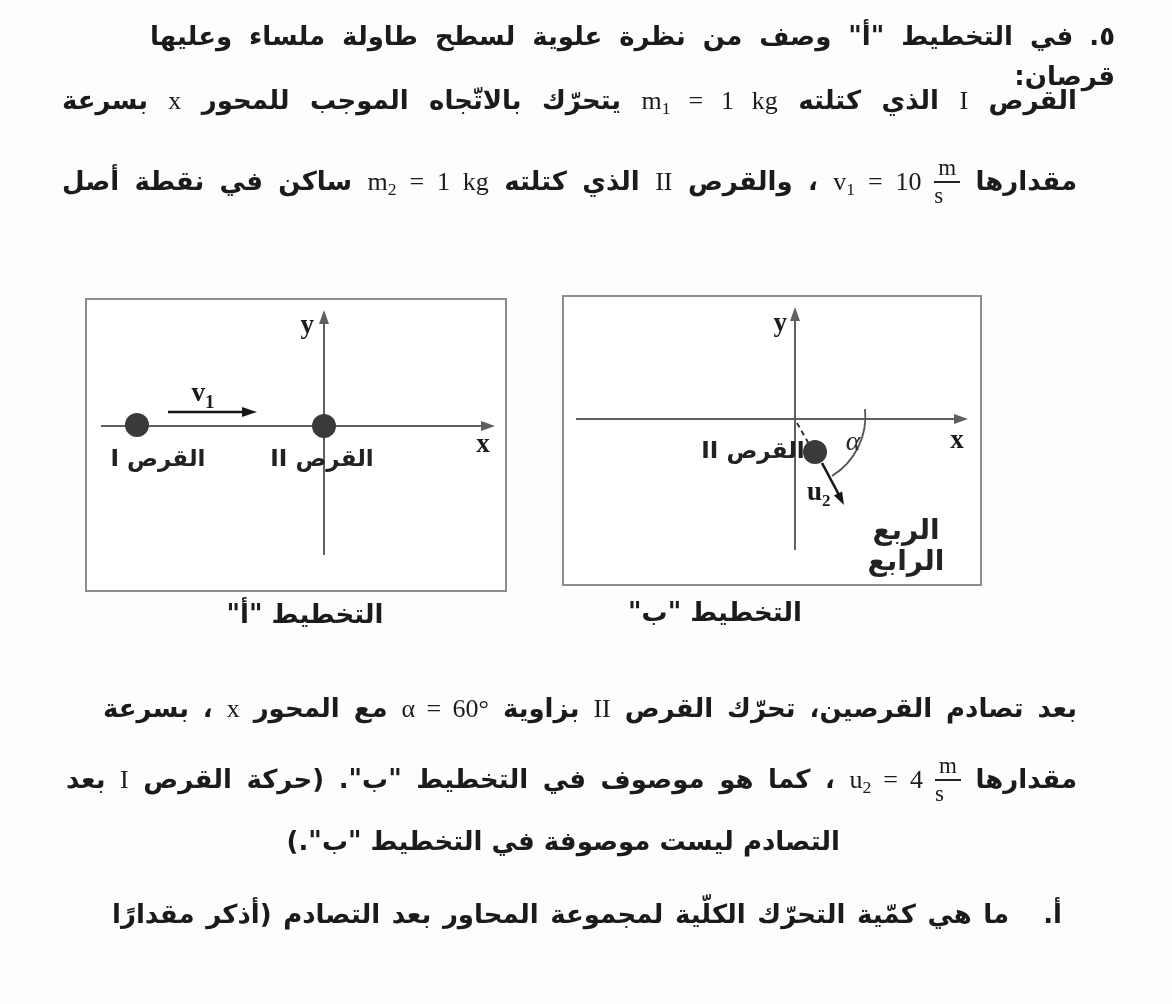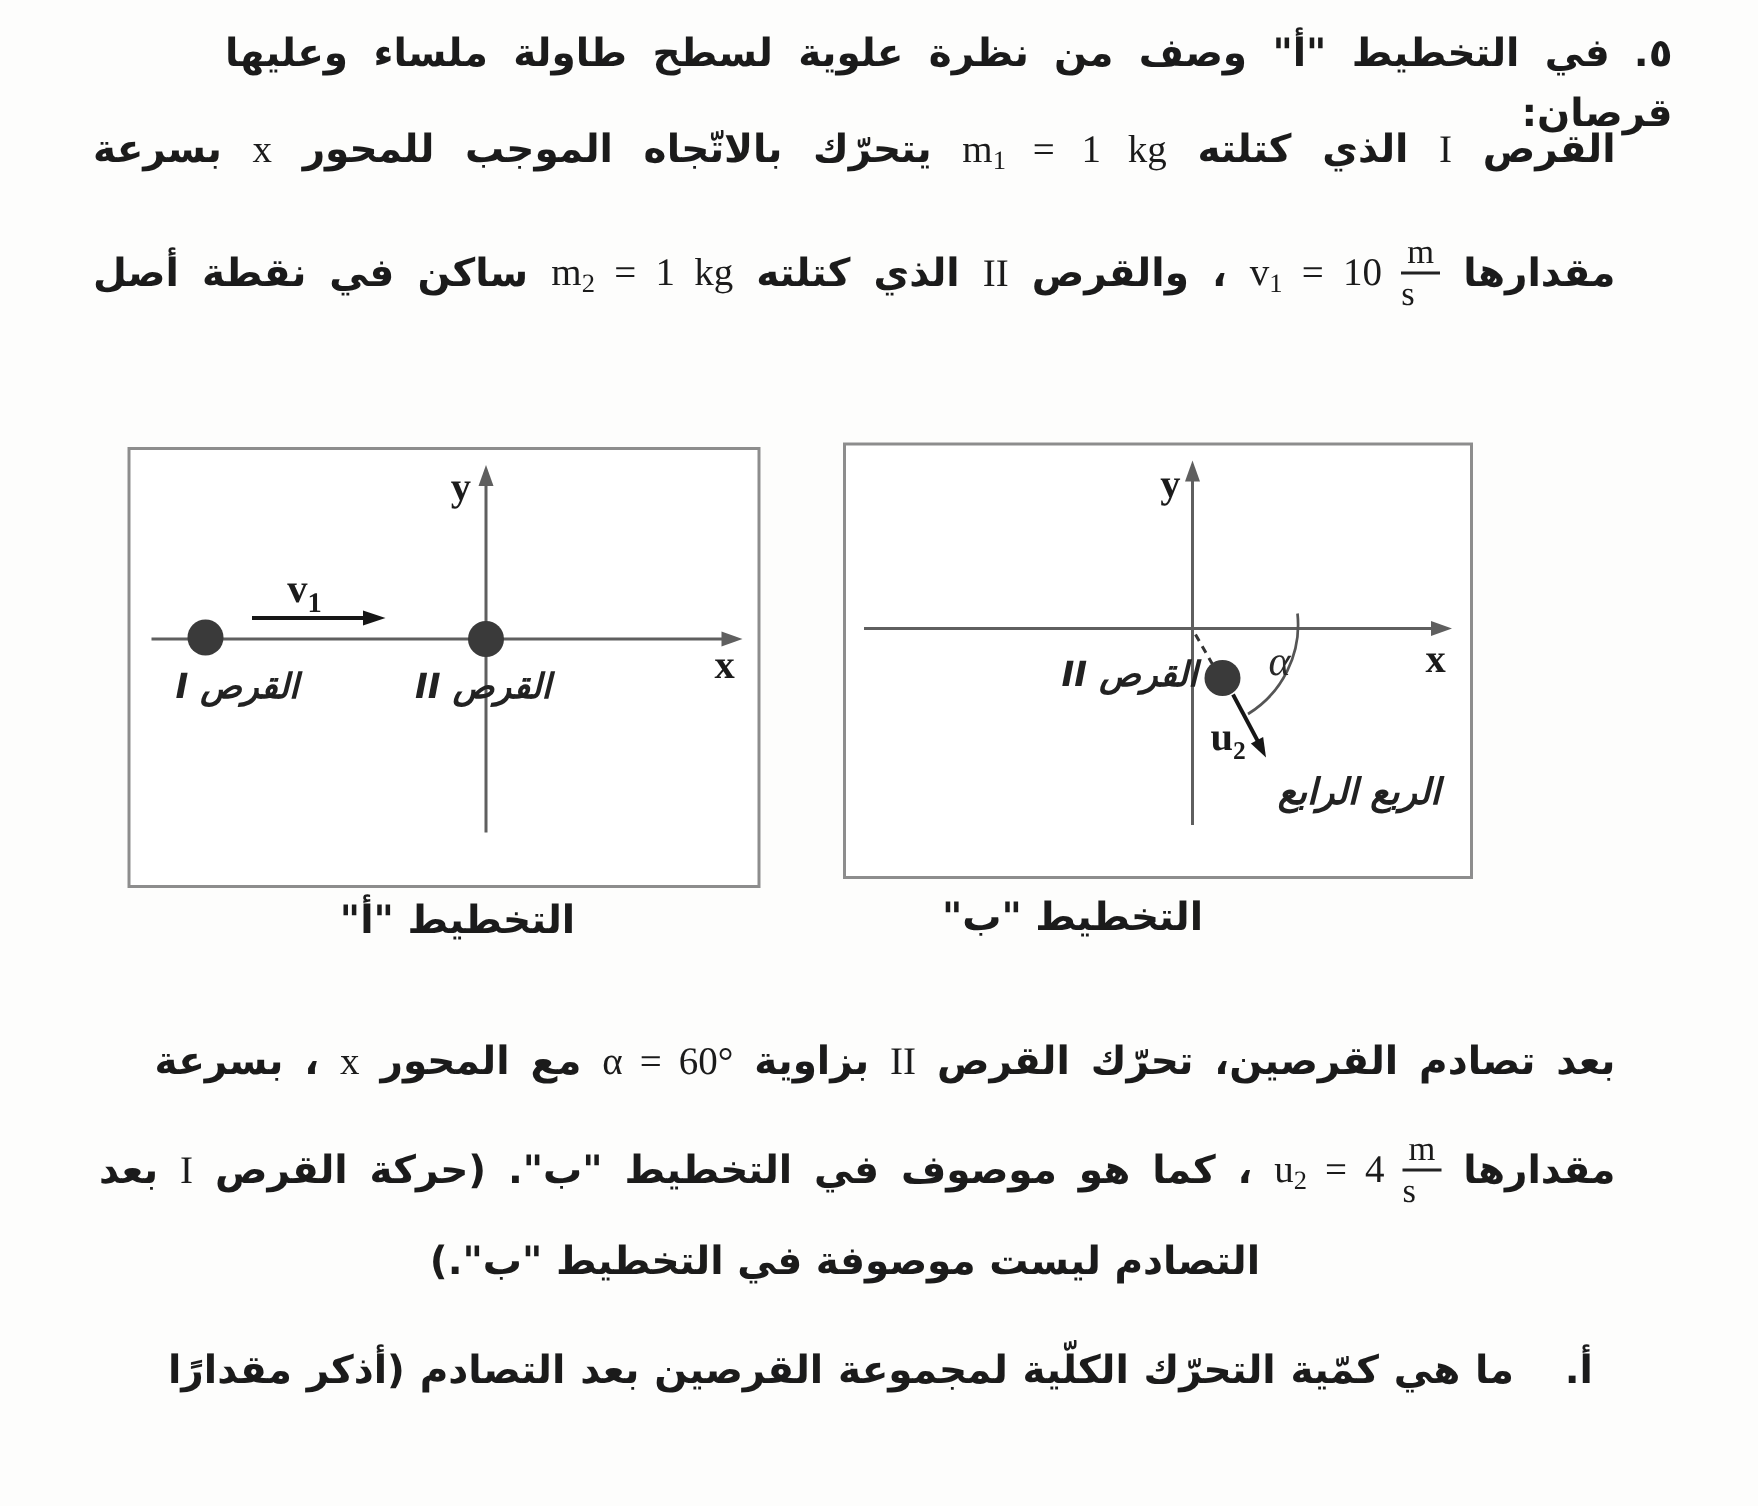--- a/index.html
+++ b/index.html
@@ -23,21 +23,21 @@
   .frac { display:inline-block; vertical-align:middle; text-align:center;
           line-height:1.06; font-size:23px; transform:translateY(-2px); }
   .frac .fnum { display:block; border-bottom:2px solid #222; padding:0 4px 1px; }
   .frac .fden { display:block; padding-top:1px; }
 
   .dbox { position:absolute; background:#ffffff; border:2px solid #8d8d8d; }
   #boxA { left:85px;  top:298px; width:418px; height:290px; }
   #boxB { left:562px; top:295px; width:416px; height:287px; }
   .dbox svg { position:absolute; left:0; top:0; }
   .dlabel { position:absolute; direction:rtl; font-weight:bold; font-size:23px;
-            color:#222; text-align:center; line-height:1.1;font-style:italic; }
+            color:#222; text-align:center; line-height:1.1; }
   .caption { position:absolute; direction:rtl; font-weight:bold; font-size:26px;
              text-align:center; color:#1b1b1b; }
   svg .axis { stroke:#5f5f5f; stroke-width:2; }
   svg text.lat { font-family:"Liberation Serif", serif; font-weight:bold;
                  font-size:27px; fill:#1b1b1b; }
   svg text.alpha { font-family:"Liberation Serif", serif; font-style:italic;
                    font-weight:normal; font-size:28px; fill:#2a2a2a; }
 </style>
 </head>
 <body>
@@ -80,26 +80,26 @@
       <text class="lat" x="393" y="151" text-anchor="middle">x</text>
       <line x1="233" y1="126" x2="245" y2="147" stroke="#333" stroke-width="2" stroke-dasharray="5,4"></line>
       <path d="M 301 112 A 70 70 0 0 1 268 179" fill="none" stroke="#555" stroke-width="1.8"></path>
       <text class="alpha" x="289" y="153" text-anchor="middle">α</text>
       <line x1="258" y1="166" x2="274.5" y2="197" stroke="#161616" stroke-width="2.6"></line>
       <polygon points="280,208 269.9,198.6 278.1,194.4" fill="#161616"></polygon>
       <text class="lat" x="243" y="203" text-anchor="start" font-size="24"><tspan>u</tspan><tspan dy="6" font-size="17">2</tspan></text>
       <circle cx="251" cy="155" r="12" fill="#3a3a3a"></circle>
     </svg>
     <div class="dlabel" style="left:134px; top:141px; width:110px;">القرص II</div>
-    <div class="dlabel" style="left:276px; top:218px; width:132px; font-size:24px;">الربع الرابع</div>
+    <div class="dlabel" style="left:276px; top:218px; width:132px; font-size:28px;">الربع الرابع</div>
   </div>
   <div class="caption" style="left:562px; top:597px; width:306px;" dir="rtl"><span class="ul">التخطيط "ب"</span></div>
 
   <div class="line just" style="top:688px; right:95px; left:103px;" dir="rtl"><span>بعد تصادم القرصين، تحرّك القرص </span><span class="rom">II</span><span> بزاوية </span><span class="math" dir="ltr">α = 60°</span><span> مع المحور </span><span class="math" dir="ltr">x</span><span> ، بسرعة</span></div>
 
   <div class="line just" style="top:756px; right:95px; left:66px;" dir="rtl"><span>مقدارها </span><span class="math" dir="ltr"><span>u</span><sub>2</sub><span> = 4 </span><span class="frac"><span class="fnum">m</span><span class="fden">s</span></span></span><span> ، كما هو موصوف في </span><span class="ul">التخطيط "ب"</span><span>. (حركة القرص </span><span class="rom">I</span><span> بعد</span></div>
 
   <div class="line right" style="top:821px; right:332px;margin-left:40px;" dir="rtl"><span>التصادم ليست موصوفة في </span><span class="ul">التخطيط "ب"</span><span>.)</span></div>
 
-  <div class="line just" style="top:894px; right:110px; left:112px;" dir="rtl"><span class="amarker">أ.</span><span>ما هي كمّية التحرّك الكلّية لمجموعة القرصين بعد التصادم (أذكر مقدارًا</span></div>
+  <div class="line just" style="top:894px; right:110px; left:112px;" dir="rtl"><span class="amarker">أ.</span><span>ما هي كمّية التحرّك الكلّية لمجموعة المحاور بعد التصادم (أذكر مقدارًا</span></div>
 
 
 </div>
 
 </body></html>

